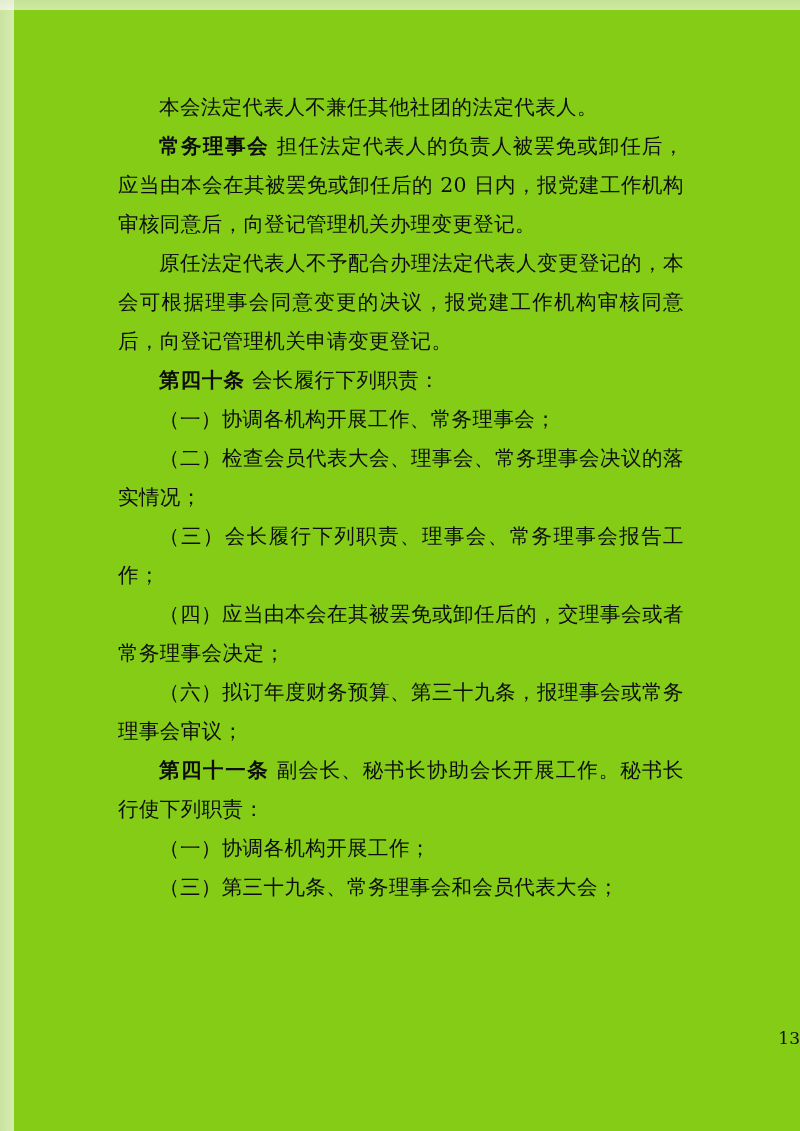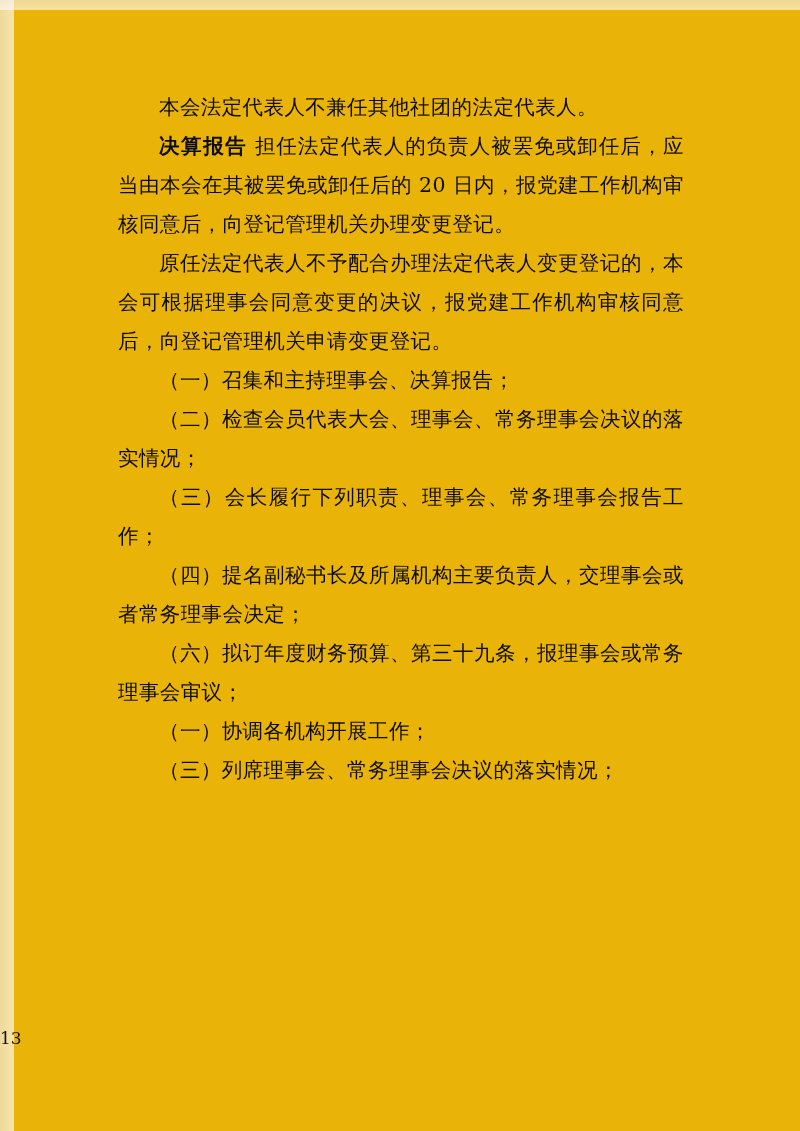--- a/index.html
+++ b/index.html
@@ -5,21 +5,21 @@
   html, body {
     margin: 0;
     padding: 0;
     background: #ffffff;
   }
   .page {
     position: relative;
     width: 800px;
     height: 1131px;
     margin: 0 auto;
-    background: #eab308;
+    background: #84cc16;
     overflow: hidden;
     font-family: "DejaVu Serif", "Liberation Serif", serif;
     color: #111111;
   }
   .content {
     position: absolute;
     left: 118px;
     top: 88px;
     width: 566px;
   }
@@ -36,21 +36,21 @@
   }
   .heading-run {
     font-weight: bold;
     letter-spacing: 1px;
   }
   .page-number {
     position: absolute;
     left: 0;
     right: 0;
     top: 1028px;
-    text-align: left;
+    text-align: right;
     font-size: 17px;
     font-family: "DejaVu Serif", "Liberation Serif", serif;
     color: #111111;
   }
   .scan-edge-left {
     position: absolute;
     left: 0; top: 0; bottom: 0;
     width: 14px;
     background: linear-gradient(to right, #f0eeec, #ffffff);
     opacity: 0.65;
@@ -68,34 +68,42 @@
 
 <div class="page">
   <div class="scan-edge-left"></div>
   <div class="scan-edge-top"></div>
 
   <div class="content">
 
     <p class="para">本会法定代表人不兼任其他社团的法定代表人。</p>
 
     <p class="para">
-      <span class="heading-run">决算报告</span>
+      <span class="heading-run">常务理事会</span>
       <span>担任法定代表人的负责人被罢免或卸任后，应当由本会在其被罢免或卸任后的 20 日内，报党建工作机构审核同意后，向登记管理机关办理变更登记。</span>
     </p>
 
     <p class="para">原任法定代表人不予配合办理法定代表人变更登记的，本会可根据理事会同意变更的决议，报党建工作机构审核同意后，向登记管理机关申请变更登记。</p>
 
+    <p class="para">
+      <span class="heading-run">第四十条</span>
+      <span>会长履行下列职责：</span>
+    </p>
 
-    <p class="para">（一）召集和主持理事会、决算报告；</p>
+    <p class="para">（一）协调各机构开展工作、常务理事会；</p>
     <p class="para">（二）检查会员代表大会、理事会、常务理事会决议的落实情况；</p>
     <p class="para">（三）会长履行下列职责、理事会、常务理事会报告工作；</p>
-    <p class="para">（四）提名副秘书长及所属机构主要负责人，交理事会或者常务理事会决定；</p>
+    <p class="para">（四）应当由本会在其被罢免或卸任后的，交理事会或者常务理事会决定；</p>
     <p class="para">（六）拟订年度财务预算、第三十九条，报理事会或常务理事会审议；</p>
 
 
+    <p class="para">
+      <span class="heading-run">第四十一条</span>
+      <span>副会长、秘书长协助会长开展工作。秘书长行使下列职责：</span>
+    </p>
 
     <p class="para">（一）协调各机构开展工作；</p>
-    <p class="para">（三）列席理事会、常务理事会决议的落实情况；</p>
+    <p class="para">（三）第三十九条、常务理事会和会员代表大会；</p>
 
   </div>
 
   <div class="page-number">13</div>
 </div>
 
 </body></html>

